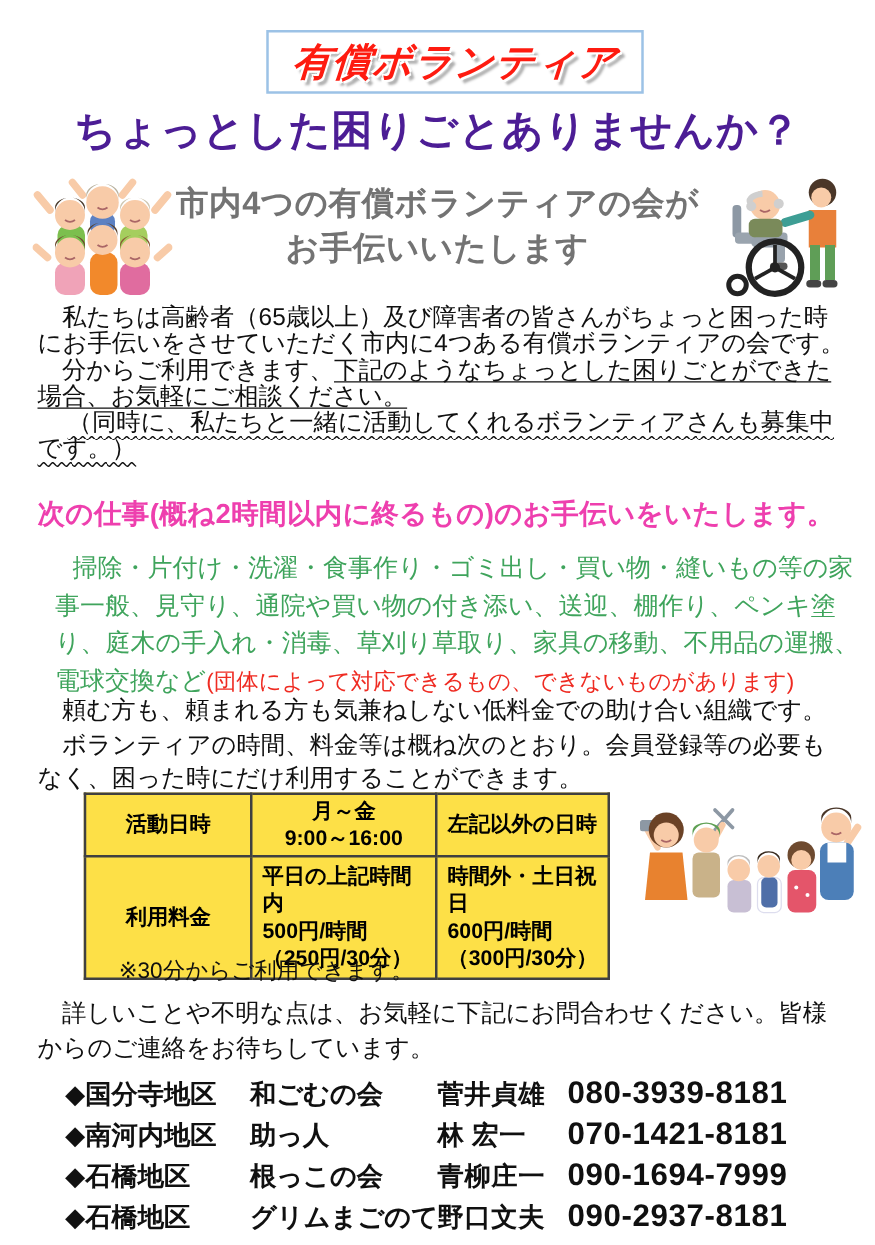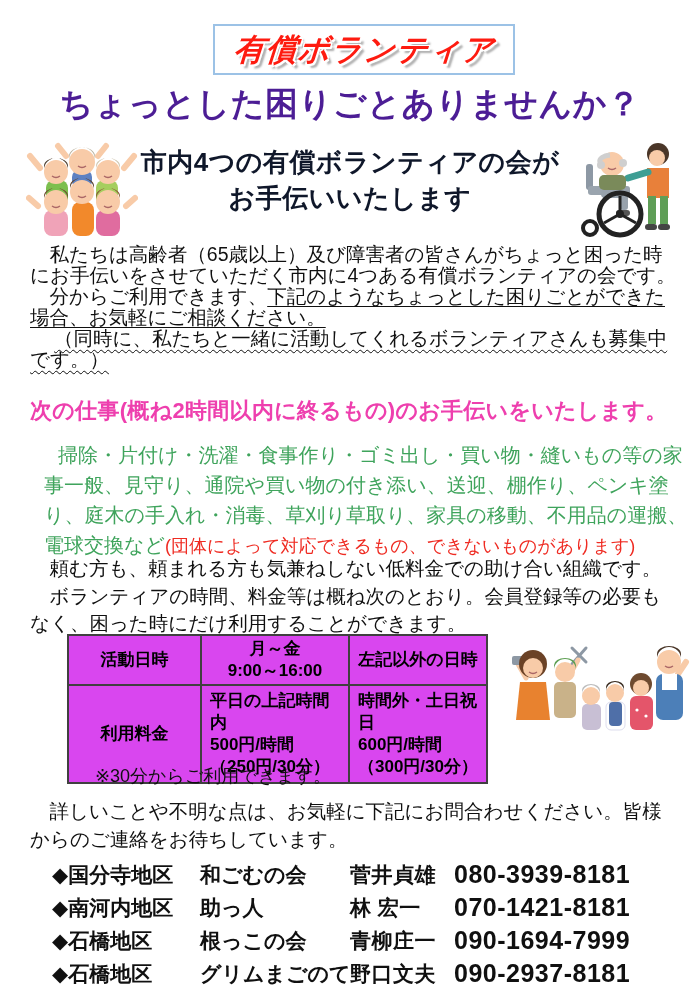--- a/index.html
+++ b/index.html
@@ -22,21 +22,21 @@
   }
   
   .headline{
     position:absolute;left:0;top:82px;width:100%;margin:0;text-align:center;
     font-size:33px;font-weight:800;color:#4c1d95;letter-spacing:0.5px;
   }
   
   .hero{position:absolute;left:0;top:138px;width:100%;height:106px;}
   .hero-text{
     position:absolute;left:120px;right:120px;top:6px;text-align:center;
-    color:#0f172a;font-weight:800;font-size:26px;line-height:36px;letter-spacing:0.5px;
+    color:#737373;font-weight:800;font-size:26px;line-height:36px;letter-spacing:0.5px;
   }
   svg.family{position:absolute;left:26px;top:2px;}
   svg.wheelchair{position:absolute;right:14px;top:0;}
   
   .intro{position:absolute;left:30px;top:244px;width:648px;font-size:19.5px;line-height:21px;}
   .intro p{margin:0;}
   .u{text-decoration:underline;text-underline-offset:3px;}
   .recruit{text-indent:24px;}
   .wavy{text-decoration:underline;text-decoration-style:wavy;text-decoration-thickness:1px;text-underline-offset:4px;}
   
@@ -46,21 +46,21 @@
   }
   .tasks{
     position:absolute;left:32px;top:428px;width:646px;margin:12px;
     font-size:20px;line-height:30px;color:#3fa45c;text-indent:14px;font-weight:500;
   }
   .task-note{color:#ef2b22;font-size:18px;}
   
   .fees{position:absolute;left:30px;top:555px;width:648px;font-size:19.5px;line-height:27.5px;}
   .fees p{margin:0;}
   
-  .fee-table{position:absolute;left:67px;top:634px;border-collapse:collapse;font-size:17px;color:#000;background:#d946ef;}
+  .fee-table{position:absolute;left:67px;top:634px;border-collapse:collapse;font-size:17px;color:#000;background:#fde047;}
   .fee-table th,.fee-table td{border:2px solid #404040;padding:2px 8px;font-weight:700;line-height:22px;}
   .fee-table .c1{width:115px;text-align:center;}
   .fee-table .c2{width:130px;}
   .fee-table .c3{width:120px;}
   .fee-table tr:first-child th{height:44px;text-align:center;}
   .fee-table tr:last-child th{height:74px;}
   .fee-table td{text-align:left;vertical-align:middle;padding:4px 8px;}
   .pre{white-space:pre-line;}
   .table-note{position:absolute;left:95px;top:764px;margin:0;font-size:18px;color:#101010;}
   svg.volunteers{position:absolute;left:510px;top:626px;}

